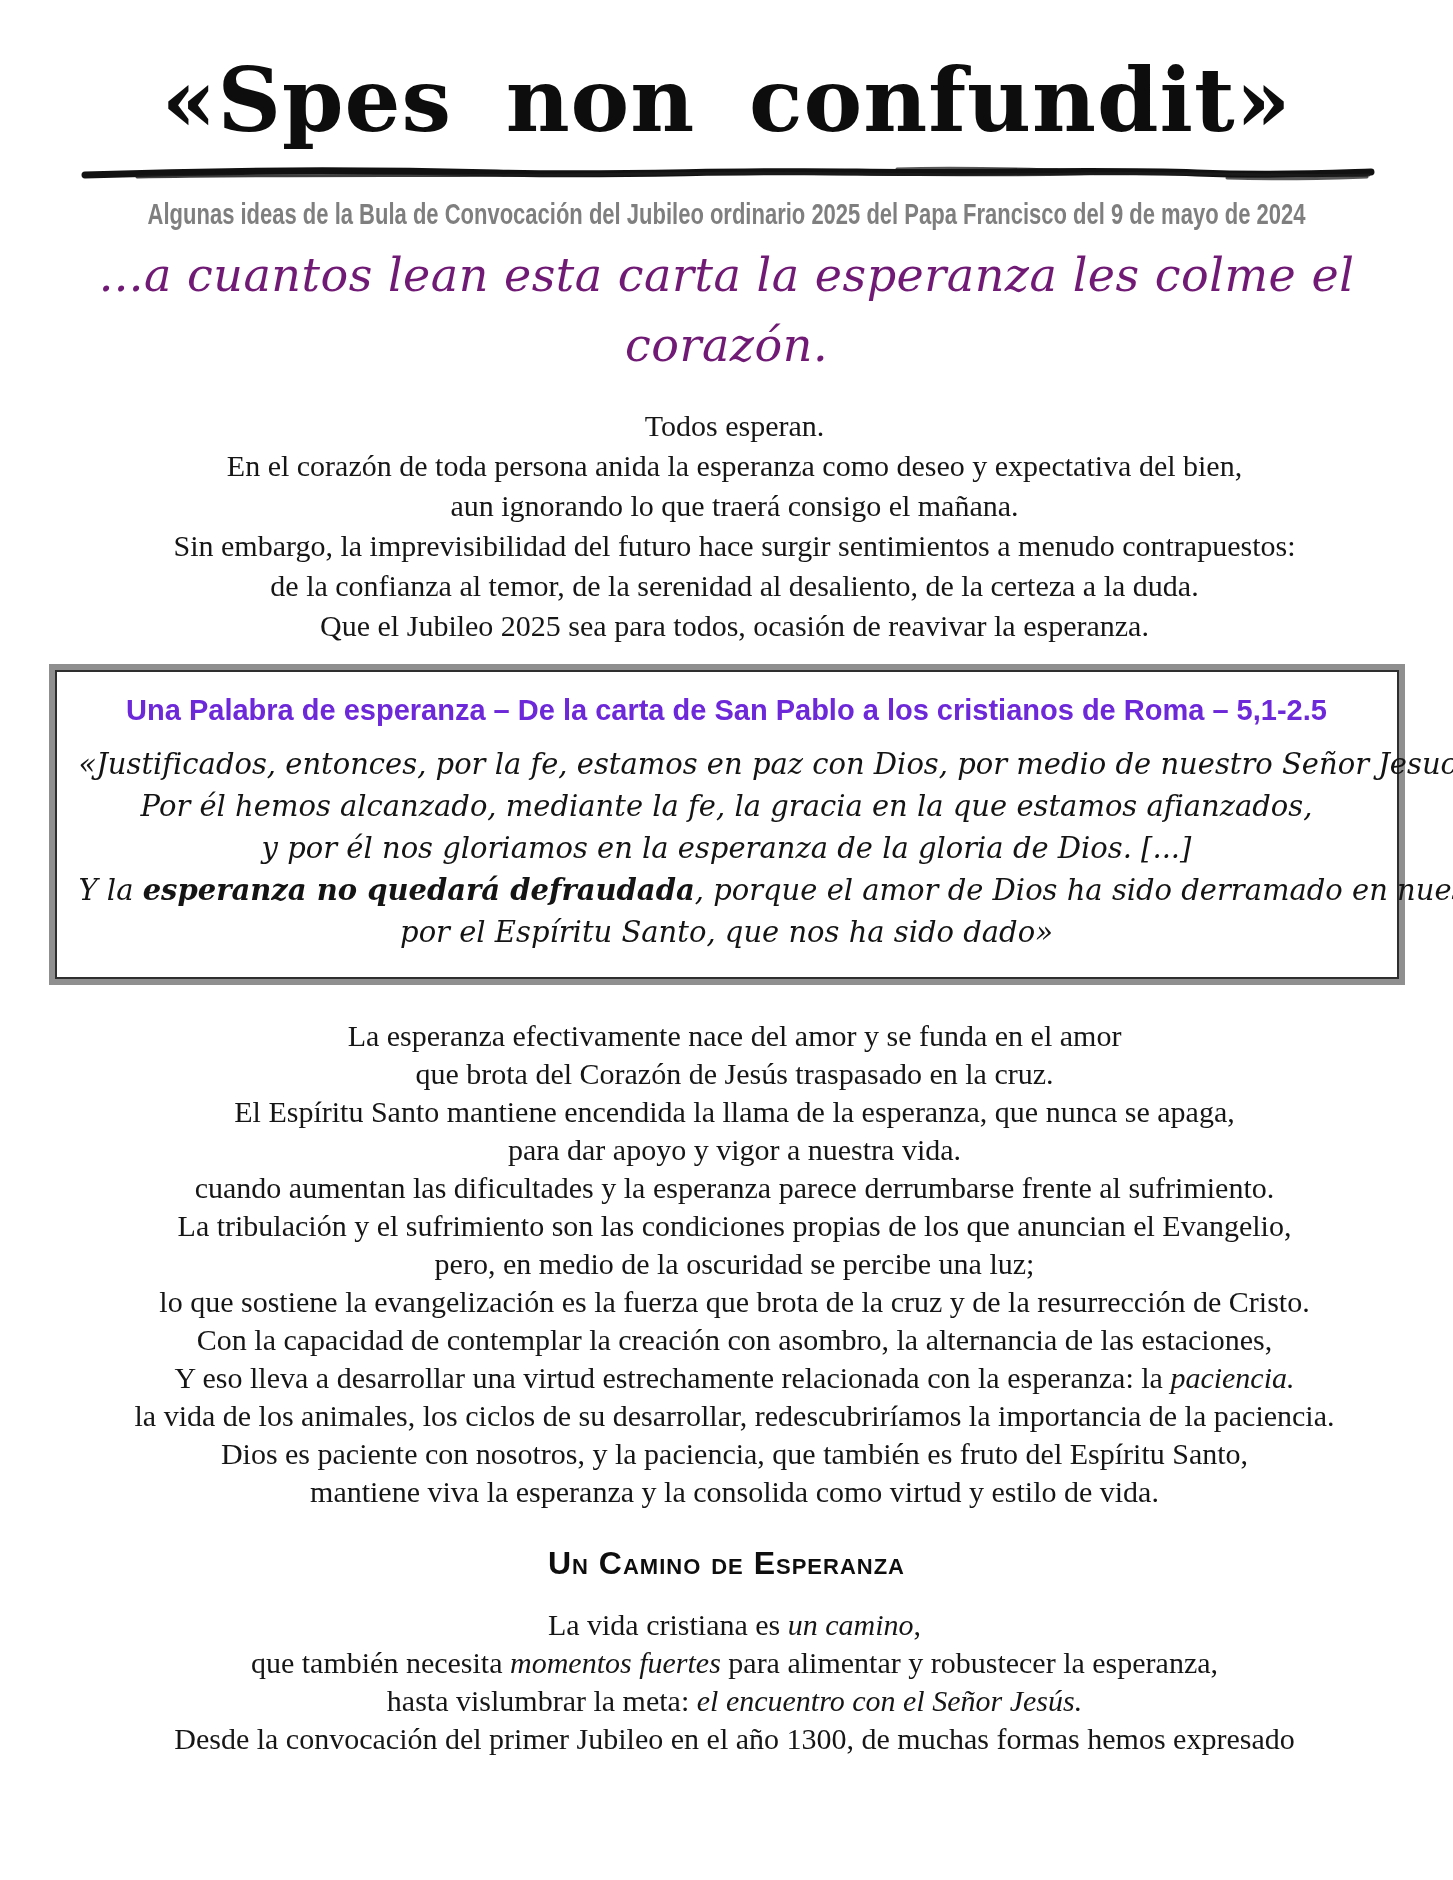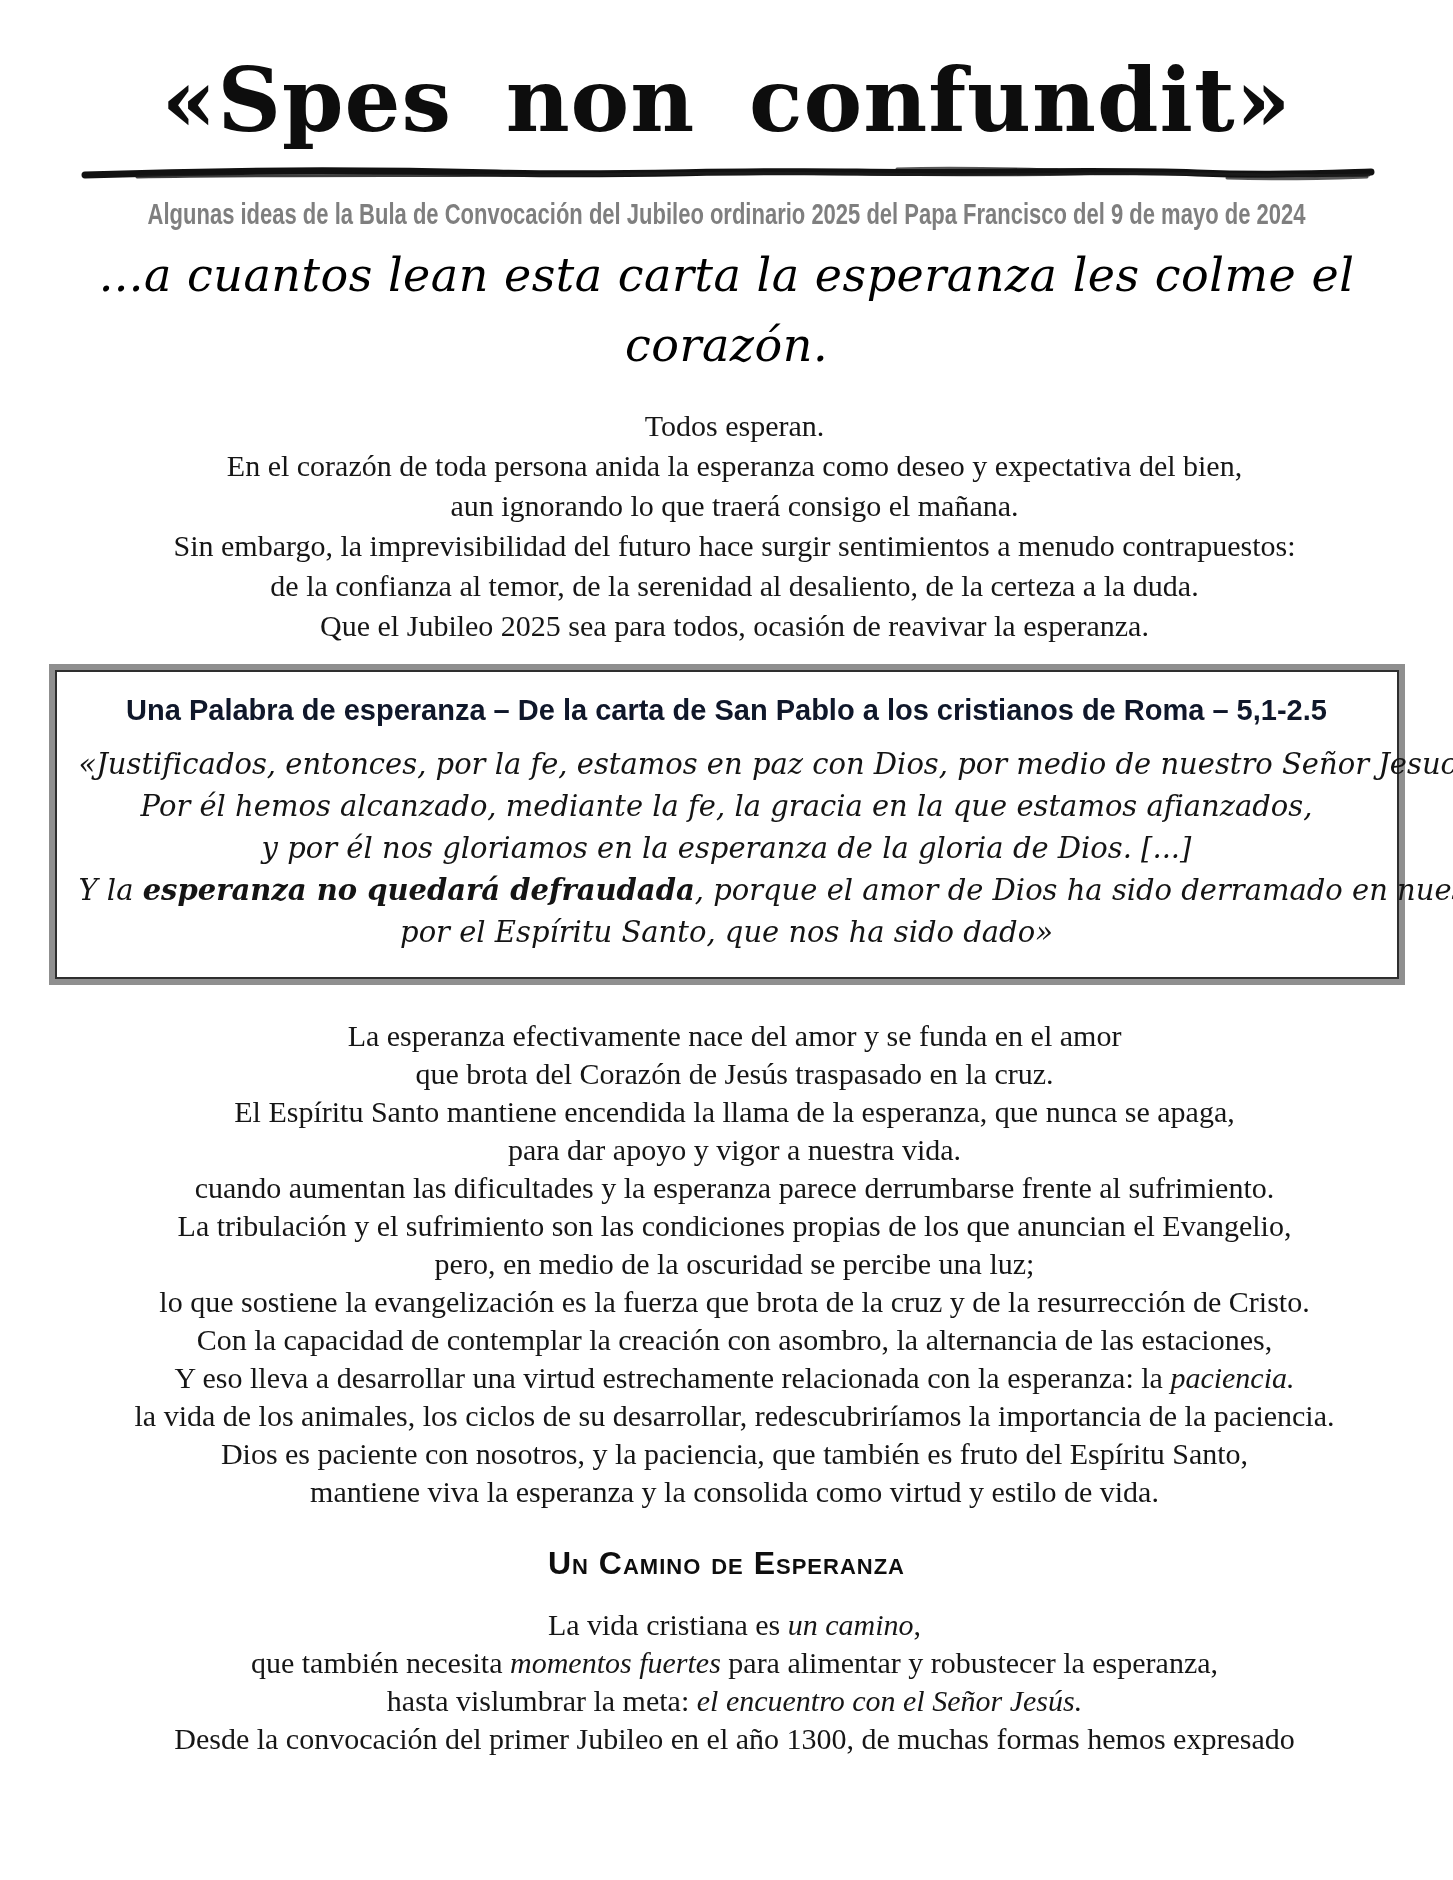--- a/index.html
+++ b/index.html
@@ -49,21 +49,21 @@
     color: #7f7f7f;
     transform: scaleY(1.35);
     transform-origin: center;
   }
   .script-line {
     text-align: center;
     font-family: "DejaVu Serif", serif;
     font-style: italic;
     font-size: 46px;
     line-height: 70px;
-    color: #000000;
+    color: #701a75;
     margin-top: 2px;
     letter-spacing: 0.5px;
   }
   
   .para {
     text-align: center;
     font-size: 30px;
     color: #161616;
   }
   .para .line { white-space: nowrap; margin-left: 16px; }
@@ -83,21 +83,21 @@
     box-shadow: inset 0 0 0 2px #2e2e2e;
     background: #ffffff;
     padding: 20px 24px 26px 24px;
   }
   .quote-heading {
     text-align: center;
     font-family: "Liberation Sans", sans-serif;
     font-weight: 700;
     font-size: 29px;
     letter-spacing: 0px;
-    color: #0f172a;
+    color: #6d28d9;
     margin: 4px 0 16px 0;
   }
   .quote-lines {
     text-align: center;
     font-family: "DejaVu Serif", serif;
     font-style: italic;
     font-size: 29px;
     color: #141414;
   }
   .quote-lines .line { line-height: 42px; white-space: nowrap; }

